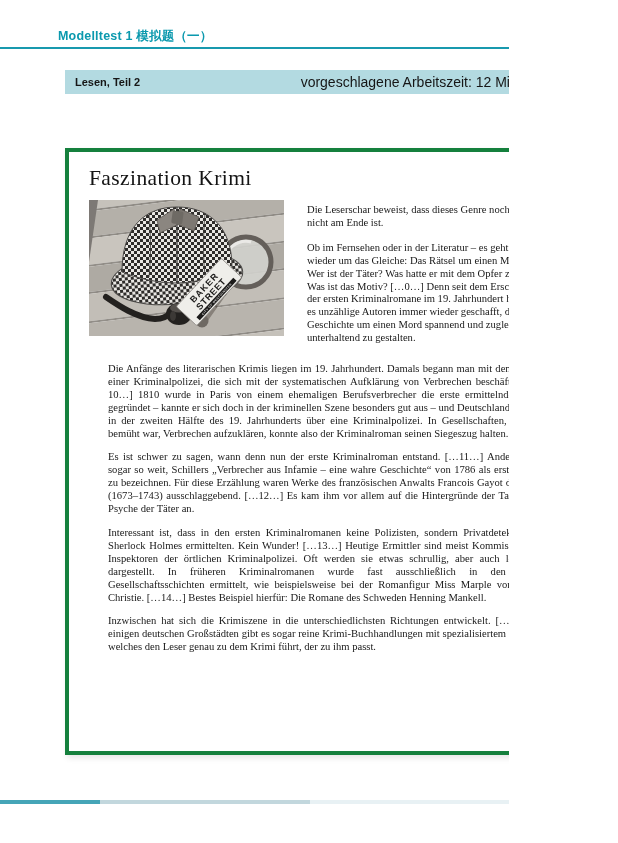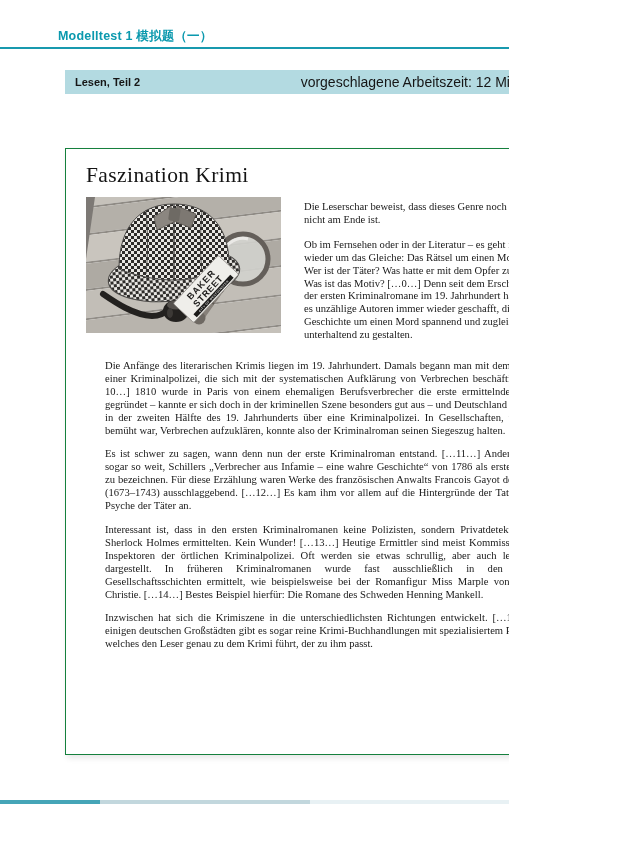--- a/index.html
+++ b/index.html
@@ -12,21 +12,21 @@
 
   
   .task-bar{position:absolute;left:65px;top:70px;width:488px;height:24px;background:#b3dae1;display:flex;align-items:center;justify-content:space-between;box-sizing:border-box;padding:0 8px 0 10px;}
   .task-bar .left{font-size:11px;font-weight:bold;color:#161616;}
   .task-bar .right{font-size:14px;color:#161616;}
 
   
   .instructions{position:absolute;left:53px;top:102px;width:470px;font-size:10.8px;line-height:14px;color:#1a1a1a;}
 
   
-  .article{position:absolute;left:65px;top:148px;width:488px;height:607px;background:#ffffff;border:1px solid #15803d;box-shadow:2px 3px 6px rgba(0,0,0,.10);box-sizing:border-box;}
+  .article{position:absolute;left:65px;top:148px;width:488px;height:607px;background:#ffffff;border:4px solid #15803d;box-shadow:2px 3px 6px rgba(0,0,0,.10);box-sizing:border-box;}
   .article-title{position:absolute;left:20px;top:14px;font-family:"Liberation Serif",serif;font-size:21.5px;color:#141414;letter-spacing:.4px;}
   .photo{position:absolute;left:20px;top:48px;width:195px;height:136px;}
   .intro-col{position:absolute;left:222px;top:52px;width:251px;font-family:"Liberation Serif",serif;font-size:10.6px;line-height:12.9px;color:#181818;}
   .intro-col p{margin:0 0 12px 16px;}
   .body-text{position:absolute;left:23px;top:211px;width:456px;font-family:"Liberation Serif",serif;font-size:10.6px;line-height:12.9px;color:#181818;text-align:justify;}
   .body-text p{margin:0 0 11px 16px;}
 
   
   .langbar{position:absolute;left:543px;top:731px;width:75px;height:24px;background:linear-gradient(#77777c,#47474c);border-top:1px solid #9a9aa0;border-left:1px solid #2e2e33;border-radius:2px 0 0 2px;z-index:5;}
   .grip{position:absolute;left:5px;top:5px;width:12px;height:13px;}

